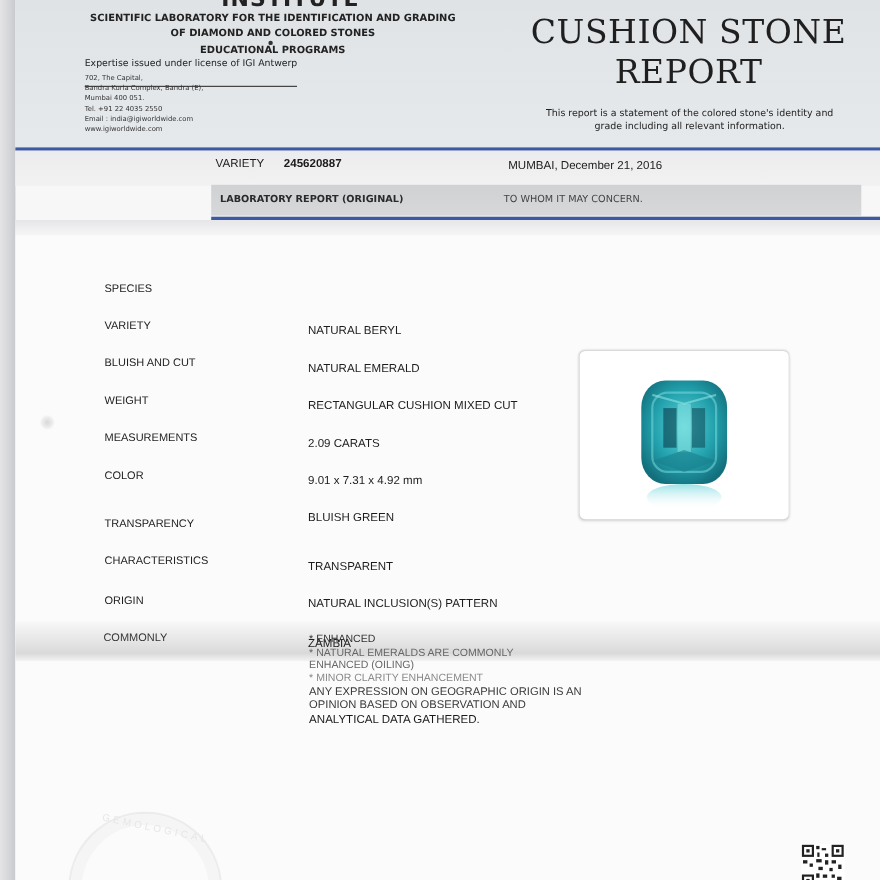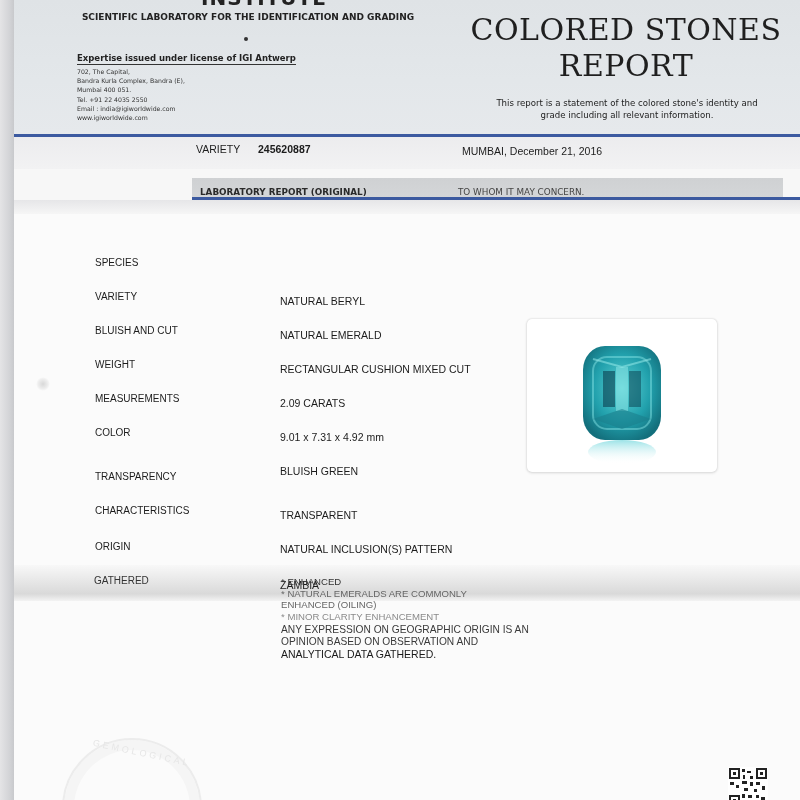--- a/index.html
+++ b/index.html
@@ -16,39 +16,39 @@
   .inst-name { position:absolute; left:170px; top:-14px; width:160px; text-align:center;
     font-family:"DejaVu Sans", sans-serif; font-weight:bold; font-size:20px; color:#222;
     letter-spacing:1px; }
   .lab-line { position:absolute; left:64px; width:340px; text-align:center;
     font-family:"DejaVu Sans", sans-serif; font-weight:bold; font-size:9px; color:#222; }
   .lab-line.l1 { top:12px; }
   .lab-line.l2 { top:26px; }
   .lab-dot { position:absolute; left:230px; top:37px; width:4px; height:4px; border-radius:50%; background:#333; }
   .lab-line.l3 { top:41px; }
   .license { position:absolute; left:63px; top:53px; font-family:"DejaVu Sans", sans-serif;
-    font-weight:bold; font-size:8.5px; color:#222; border-bottom:1px solid #333; padding-bottom:1px; }
+    font-weight:normal; font-size:8.5px; color:#222; border-bottom:1px solid #333; padding-bottom:15px; }
   .address { position:absolute; left:63px; top:67px; font-family:"DejaVu Sans", sans-serif;
     font-size:6.2px; line-height:9.2px; color:#333; }
 
   .report-title { position:absolute; left:452px; top:12px; width:320px; text-align:center;
     font-family:"DejaVu Serif", serif; font-size:30px; line-height:36px; color:#1f1f1f; letter-spacing:0.5px; }
   .report-desc { position:absolute; left:478px; top:97px; width:270px; text-align:center;
     font-family:"DejaVu Sans", sans-serif; font-size:8.6px; line-height:12px; color:#222; }
 
   .blue-line-top { position:absolute; left:14px; top:134px; width:786px; height:3px; background:#3c5aa0; }
 
   
   .number-row { position:absolute; left:14px; top:137px; width:786px; height:32px;
     background:linear-gradient(180deg,#ececee 0%,#f2f2f3 100%); }
   .number-label { position:absolute; left:182px; top:6px; font-size:10.5px; color:#1c1c1c; }
   .number-value { position:absolute; left:244px; top:6px; font-size:10.5px; font-weight:bold; color:#1c1c1c; }
   .place-date { position:absolute; left:448px; top:8px; font-size:10.5px; color:#1c1c1c; }
 
-  .lab-report-bar { position:absolute; left:192px; top:178px; width:591px; height:28px;
+  .lab-report-bar { position:absolute; left:192px; top:168px; width:591px; height:28px;
     background:linear-gradient(180deg,#cfd1d3 0%,#d6d8da 100%); }
   .lab-report-label { position:absolute; left:8px; top:9px; font-family:"DejaVu Sans", sans-serif;
     font-weight:bold; font-size:8.8px; color:#2a2a2a; }
   .concern { position:absolute; left:266px; top:9px; font-family:"DejaVu Sans", sans-serif;
     font-size:8.8px; color:#444; }
   .blue-line-bottom { position:absolute; left:192px; top:197px; width:608px; height:3px; background:#3c5aa0; }
 
   .fold-shade { position:absolute; left:14px; top:200px; width:786px; height:14px;
     background:linear-gradient(180deg,#e6e6e8 0%,#f6f6f6 100%); }
 
@@ -82,32 +82,34 @@
     background:radial-gradient(circle,#d8d8d8 0%,#eee 50%,transparent 70%); }
 </style>
 </head>
 <body>
 
 <div class="left-strip"></div>
 
 <div class="header">
   <div class="inst-name">INSTITUTE</div>
   <div class="lab-line l1">SCIENTIFIC LABORATORY FOR THE IDENTIFICATION AND GRADING</div>
+  <div class="lab-line l2">OF DIAMOND AND COLORED STONES</div>
   <div class="lab-dot"></div>
+  <div class="lab-line l3">EDUCATIONAL PROGRAMS</div>
   <div class="license">Expertise issued under license of IGI Antwerp</div>
   <div class="address">
     <div>702, The Capital,</div>
     <div>Bandra Kurla Complex, Bandra (E),</div>
     <div>Mumbai 400 051.</div>
     <div>Tel. +91 22 4035 2550</div>
     <div>Email : india@igiworldwide.com</div>
     <div>www.igiworldwide.com</div>
   </div>
   <div class="report-title">
-    <div>COLORED STONES</div>
+    <div>CUSHION STONE</div>
     <div>REPORT</div>
   </div>
   <div class="report-desc">This report is a statement of the colored stone's identity and grade including all relevant information.</div>
 </div>
 
 <div class="blue-line-top"></div>
 
 <div class="number-row">
   <span class="number-label">VARIETY</span>
   <span class="number-value">245620887</span>
@@ -156,21 +158,21 @@
 <div>
   <span class="field-label" style="top:505px">CHARACTERISTICS</span>
   <span class="field-value" style="top:507px">NATURAL INCLUSION(S) PATTERN</span>
 </div>
 <div>
   <span class="field-label" style="top:541px">ORIGIN</span>
   <span class="field-value" style="top:543px">ZAMBIA</span>
 </div>
 
 <div>
-  <span class="comments-label">GATHERED</span>
+  <span class="comments-label">COMMONLY</span>
   <span class="comment-line" style="top:576px">* ENHANCED</span>
   <span class="comment-line" style="top:588px;color:#666">* NATURAL EMERALDS ARE COMMONLY</span>
   <span class="comment-line" style="top:599px;color:#666">ENHANCED (OILING)</span>
   <span class="comment-line c-faint" style="top:611px">* MINOR CLARITY ENHANCEMENT</span>
   <span class="comment-line" style="top:624px;color:#3a3a3a;font-size:10.2px">ANY EXPRESSION ON GEOGRAPHIC ORIGIN IS AN</span>
   <span class="comment-line" style="top:636px;color:#3a3a3a;font-size:10.2px">OPINION BASED ON OBSERVATION AND</span>
   <span class="comment-line c-strong" style="top:648px">ANALYTICAL DATA GATHERED.</span>
 </div>
 
 <div class="gem-card">

